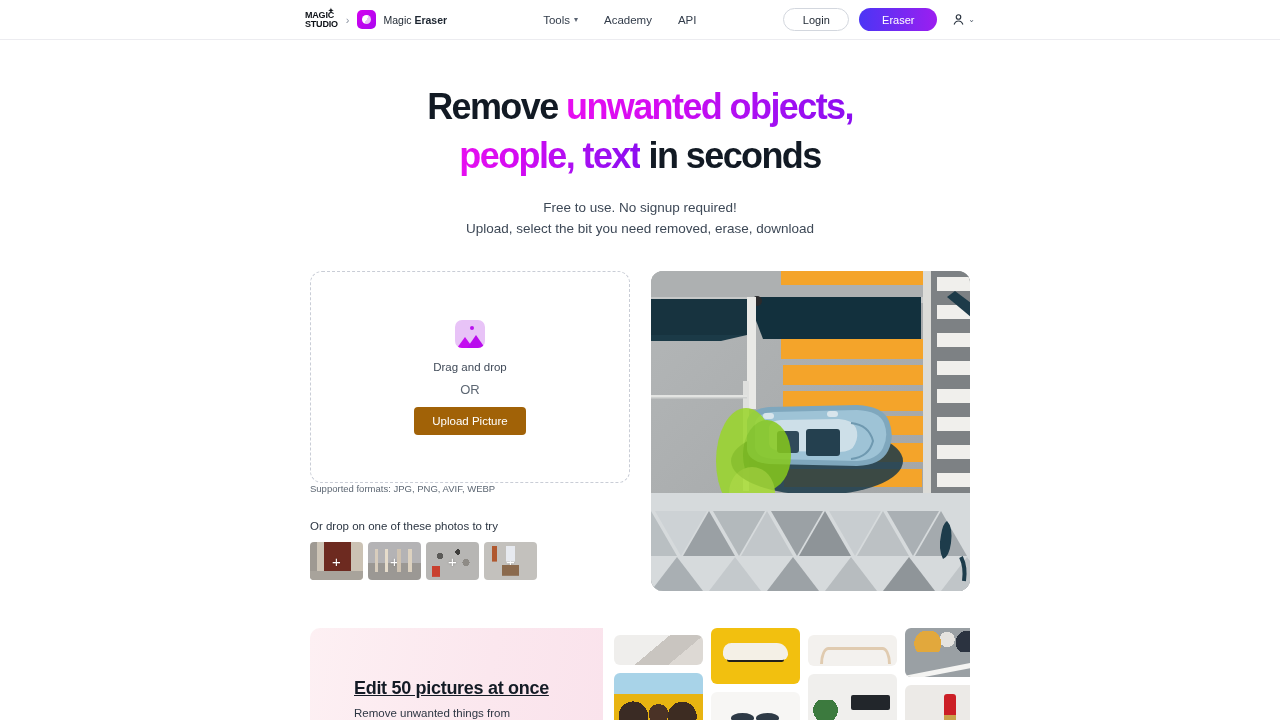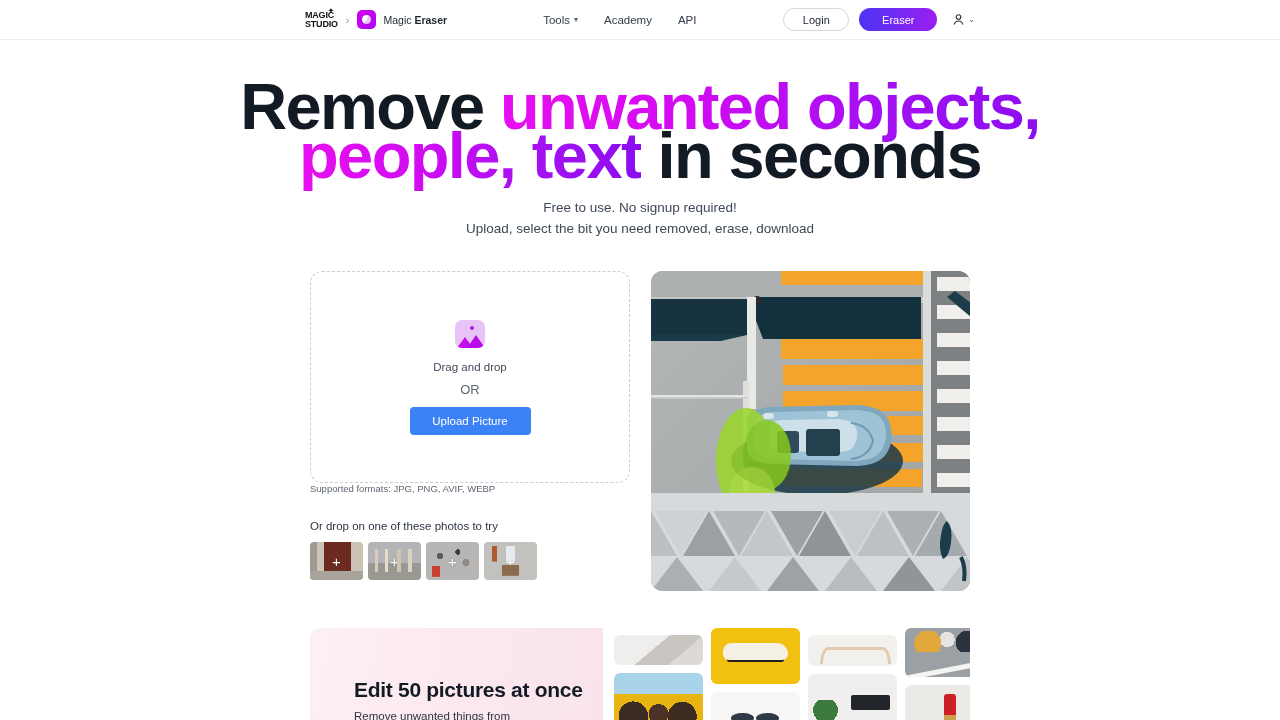--- a/index.html
+++ b/index.html
@@ -81,21 +81,21 @@
     color: #fff; font-size: 11px; cursor: pointer;
     display: flex; align-items: center; justify-content: center;
     font-family: "Liberation Sans", sans-serif;
   }
   .avatar-btn { display: flex; align-items: center; gap: 2px; cursor: pointer; margin-left: 4px;}
 
   
   .hero-title {
     margin-top: 42px;
     text-align: center;
-    font-size: 65px;
+    font-size: 36px;
     line-height: 49px;
     font-weight: 700;
     letter-spacing: -1.6px;
     color: #121a24;
   }
   .grad {
     background: linear-gradient(95deg,#e80ff0 0%,#d20bf2 35%,#a510f2 70%,#8b0df0 100%);
     -webkit-background-clip: text;
     background-clip: text;
     color: transparent;
@@ -149,22 +149,22 @@
   .img-icon .mtn2 {
     position: absolute; bottom: 0; left: 12px;
     width: 0; height: 0;
     border-left: 9px solid transparent;
     border-right: 9px solid transparent;
     border-bottom: 13px solid #b90ced;
   }
   .dz-label { font-size: 11.5px; color: #414b59; }
   .dz-or { font-size: 13px; color: #5d6773; margin: 9px 0 10px; }
   .btn-upload {
-    width: 121px; height: 28px; border-radius: 4px;
-    background: #3b82f6; color: #fff; border: none;
+    width: 112px; height: 28px; border-radius: 4px;
+    background: #a16207; color: #fff; border: none;
     font-size: 11.5px; cursor: pointer;
     font-family: "Liberation Sans", sans-serif;
   }
   .fmt-note { font-size: 9.5px; color: #5d6773; }
   .try-note { margin-top: 26px; font-size: 11.5px; color: #2c3643; }
 
   .thumb-row { margin-top: 10px; display: flex; gap: 5px; }
   .thumb {
     width: 53px; height: 38px; border-radius: 4px;
     position: relative; overflow: hidden; cursor: pointer;
@@ -212,21 +212,21 @@
     display: flex;
     align-items: stretch;
     height: 108px;
   }
   .promo-card {
     flex: 0 0 293px;
     background: linear-gradient(100deg,#fdf0f3 0%,#fbe7ee 60%,#fae3ec 100%);
     border-radius: 10px 0 0 0;
     padding: 50px 0 0 44px;
   }
-  .promo-title { font-size: 21px; font-weight: 700; color: #131b25; letter-spacing: -0.3px;}
+  .promo-title { font-size: 18px; font-weight: 700; color: #131b25; letter-spacing: -0.3px; text-decoration: underline;}
   .promo-sub { margin-top: 6px; font-size: 11.5px; line-height: 17px; color: #2d3643; max-width: 190px;}
 
   .photo-grid {
     flex: 1;
     display: flex;
     gap: 8px;
     padding-left: 11px;
     overflow: hidden;
   }
   .pg-col { display: flex; flex-direction: column; gap: 8px; width: 89px; }

